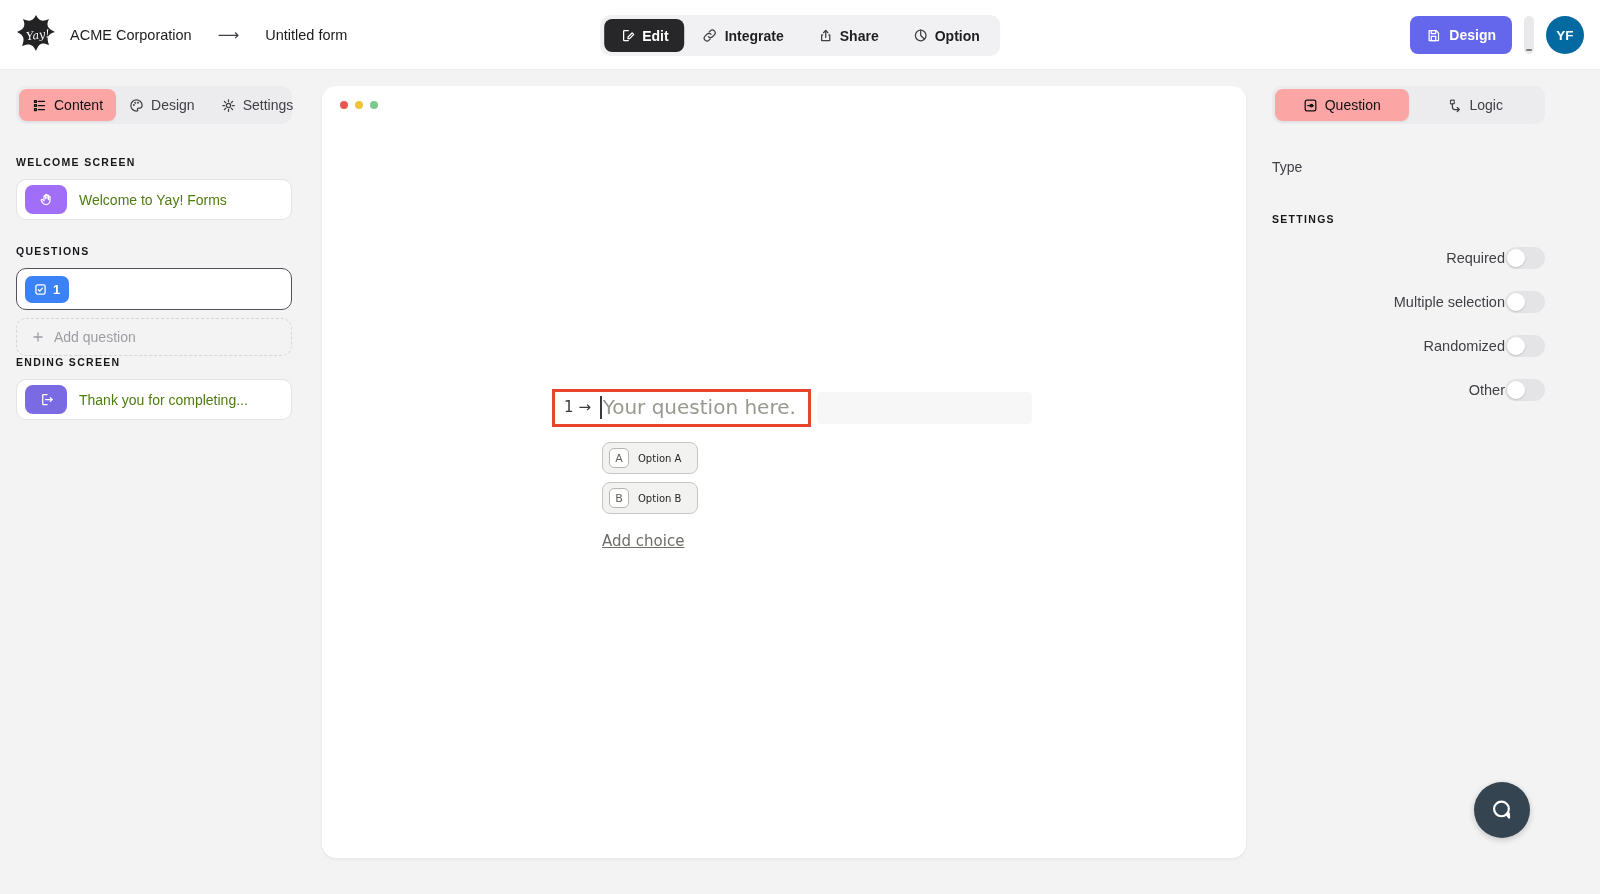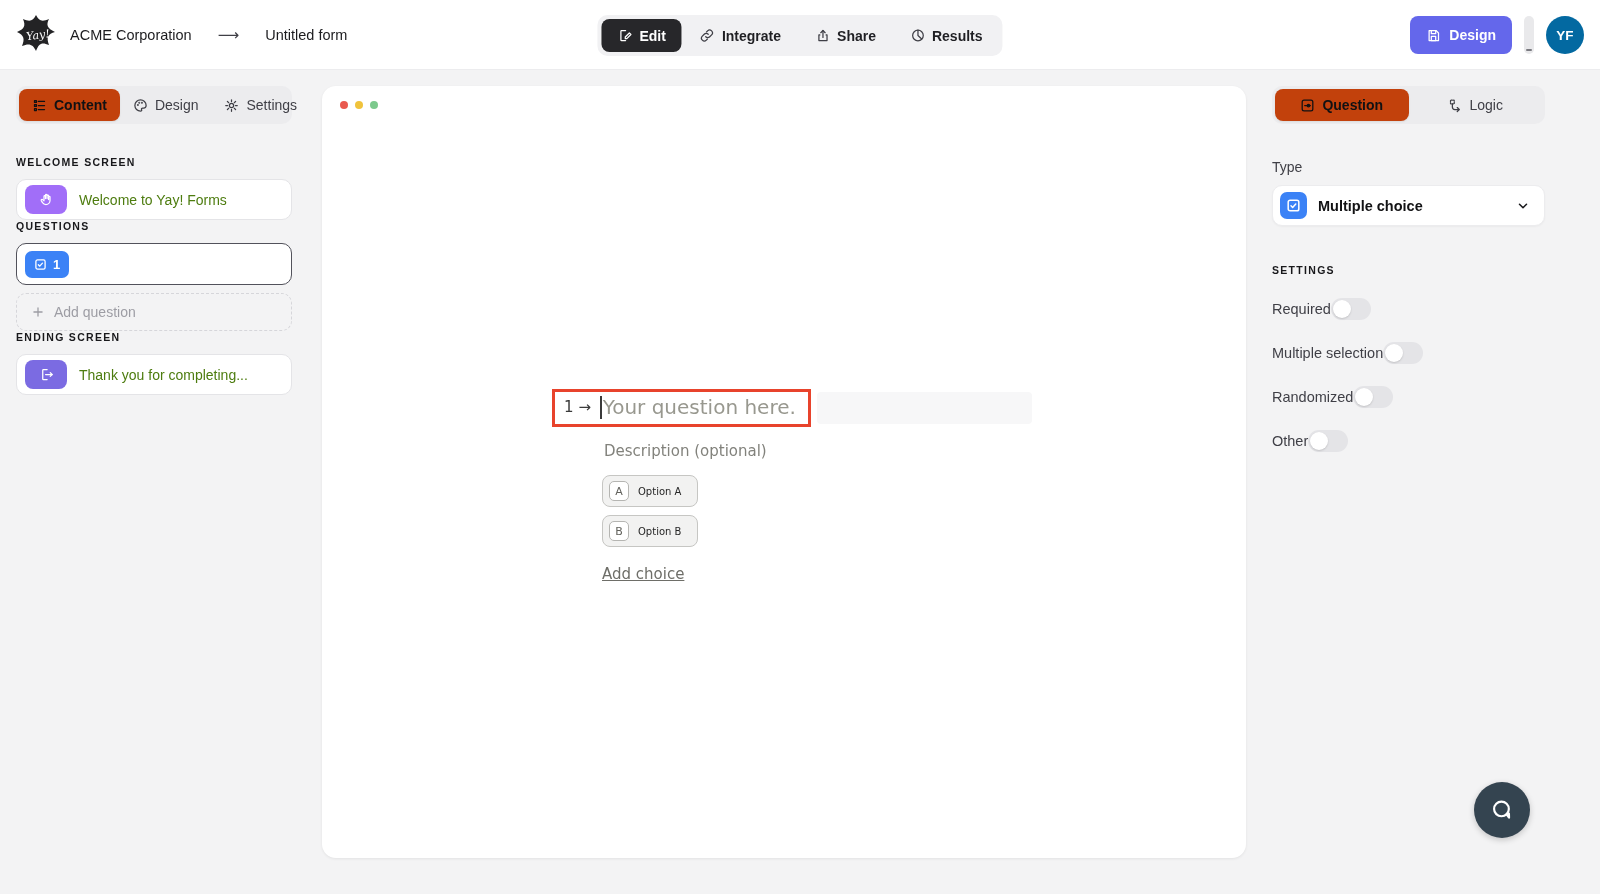--- a/index.html
+++ b/index.html
@@ -59,21 +59,21 @@
   
   .seg {
     background:#ececee; border-radius:10px; padding:3px; display:flex; height:38px;
   }
   .seg-tab {
     display:flex; align-items:center; justify-content:center; gap:7px;
     border-radius:8px; font-size:14px; font-weight:500; color:#3f3f46;
     padding:0 13px; cursor:pointer; flex:0 0 auto;
   }
   .seg-tab.active {
-    background:#c2410c; color:#111113; font-weight:700;
+    background:#fca5a5; color:#111113; font-weight:400;
     box-shadow:0 1px 2px rgba(0,0,0,0.08);
     align-items:center;
   }
   .seg.split .seg-tab { flex:1 1 0; }
 
   
   .left-sidebar { position:absolute; left:16px; top:86px; width:276px; }
   .section-label {
     font-size:10.5px; font-weight:700; letter-spacing:1.3px; color:#18181b;
   }
@@ -153,21 +153,21 @@
     height:41px; display:flex; align-items:center; padding:0 14px 0 7px; gap:11px;
     box-shadow:0 1px 2px rgba(0,0,0,0.04); cursor:pointer;
   }
   .type-badge {
     width:27px; height:27px; border-radius:7px; background:#3b82f6; color:#fff;
     display:flex; align-items:center; justify-content:center;
   }
   .type-label { font-size:14.5px; font-weight:700; color:#121214; flex:1; }
   .right-sidebar .section-label { display:block; margin-top:38px; }
   .toggle-row {
-    display:flex; align-items:center; justify-content:flex-start; margin-top:22px; height:22px;
+    display:flex; align-items:center; justify-content:flex-end; margin-top:22px; height:22px;
   }
   .toggle-label { font-size:14.5px; color:#3f3f46; }
   .toggle {
     width:40px; height:22px; border-radius:11px; background:#e4e4e7; position:relative; cursor:pointer;
   }
   .toggle .knob {
     position:absolute; left:2px; top:2px; width:18px; height:18px; border-radius:50%;
     background:#ffffff; box-shadow:0 1px 2px rgba(0,0,0,0.15);
   }
 
@@ -213,21 +213,21 @@
           <path d="M12 4v11"></path>
           <path d="M7 11H5.5v9h13v-9H17"></path>
         </svg>
       <span>Share</span>
     </div>
     <div class="mode-tab">
       <svg class="ticon" width="15" height="15" viewBox="0 0 24 24" fill="none" stroke="currentColor" stroke-width="2" stroke-linecap="round" stroke-linejoin="round">
           <circle cx="12" cy="12" r="8.5"></circle>
           <path d="M12 3.5V12l6 5.5"></path>
         </svg>
-      <span>Results</span>
+      <span>Option</span>
     </div>
   </div>
 
   <div class="header-right">
     <button class="publish-btn">
       <svg width="15" height="15" viewBox="0 0 24 24" fill="none" stroke="currentColor" stroke-width="2" stroke-linecap="round" stroke-linejoin="round">
           <path d="M5 4h11l4 4v12H5z"></path>
           <path d="M8.5 4v5h7V4"></path>
           <rect x="8.5" y="13.5" width="7" height="6.5"></rect>
         </svg>
@@ -277,21 +277,21 @@
       <svg width="15" height="15" viewBox="0 0 24 24" fill="none" stroke="currentColor" stroke-width="2" stroke-linecap="round" stroke-linejoin="round">
           <path d="M8 12.5V7a1.2 1.2 0 0 1 2.4 0"></path>
           <path d="M10.4 10.5V5a1.2 1.2 0 0 1 2.4 0"></path>
           <path d="M12.8 10.5V6a1.2 1.2 0 0 1 2.4 0"></path>
           <path d="M15.2 12V8a1.2 1.2 0 0 1 2.4 0v5.5a6.5 6.5 0 0 1-6.5 6.5 6.8 6.8 0 0 1-5.5-3l-2-3.3a1.4 1.4 0 0 1 2.3-1.5L8 14"></path>
         </svg>
     </div>
     <span class="item-label">Welcome to Yay! Forms</span>
   </div>
 
-  <div class="section-label" style="">QUESTIONS</div>
+  <div class="section-label" style="margin-top:25px;">QUESTIONS</div>
   <div class="question-card" style="margin-top:11px;">
     <div class="qnum-badge">
       <svg width="13" height="13" viewBox="0 0 24 24" fill="none" stroke="currentColor" stroke-width="2.4" stroke-linecap="round" stroke-linejoin="round">
           <rect x="3.5" y="3.5" width="17" height="17" rx="3"></rect>
           <path d="M8 12.5l2.6 2.6 5-5.6"></path>
         </svg>
       <span>1</span>
     </div>
   </div>
   <div class="add-question">
@@ -324,21 +324,20 @@
   <div class="q-block">
     <div class="q-row">
       <div class="q-highlight">
         <span class="q-number">1</span>
         <span class="q-arrow">→</span>
         <span class="q-caret"></span>
         <span class="q-placeholder">Your question here.</span>
       </div>
       <div class="q-field-strip"></div>
     </div>
-    <div class="q-description">Description (optional)</div>
     <div class="q-options">
       <div class="option-pill">
         <span class="option-key">A</span>
         <span class="option-label">Option A</span>
       </div>
       <div class="option-pill">
         <span class="option-key">B</span>
         <span class="option-label">Option B</span>
       </div>
     </div>
@@ -360,32 +359,20 @@
       <svg width="15" height="15" viewBox="0 0 24 24" fill="none" stroke="currentColor" stroke-width="2" stroke-linecap="round" stroke-linejoin="round">
           <rect x="4" y="3.5" width="6" height="6" rx="1" stroke-dasharray="2 1.8"></rect>
           <path d="M7 9.5v5a4 4 0 0 0 4 4h6.5"></path>
           <path d="M14.8 15.3l3.2 3.2-3.2 3.2"></path>
         </svg>
       <span>Logic</span>
     </div>
   </div>
 
   <div class="field-label">Type</div>
-  <div class="type-select">
-    <div class="type-badge">
-      <svg width="15" height="15" viewBox="0 0 24 24" fill="none" stroke="currentColor" stroke-width="2.4" stroke-linecap="round" stroke-linejoin="round">
-          <rect x="3.5" y="3.5" width="17" height="17" rx="3"></rect>
-          <path d="M8 12.5l2.6 2.6 5-5.6"></path>
-        </svg>
-    </div>
-    <span class="type-label">Multiple choice</span>
-    <svg width="14" height="14" viewBox="0 0 24 24" fill="none" stroke="#18181b" stroke-width="2.6" stroke-linecap="round" stroke-linejoin="round">
-        <path d="M6 9l6 6 6-6"></path>
-      </svg>
-  </div>
 
   <span class="section-label">SETTINGS</span>
 
   <div class="toggle-row">
     <span class="toggle-label">Required</span>
     <div class="toggle">
         <div class="knob"></div>
       </div>
   </div>
   <div class="toggle-row">

